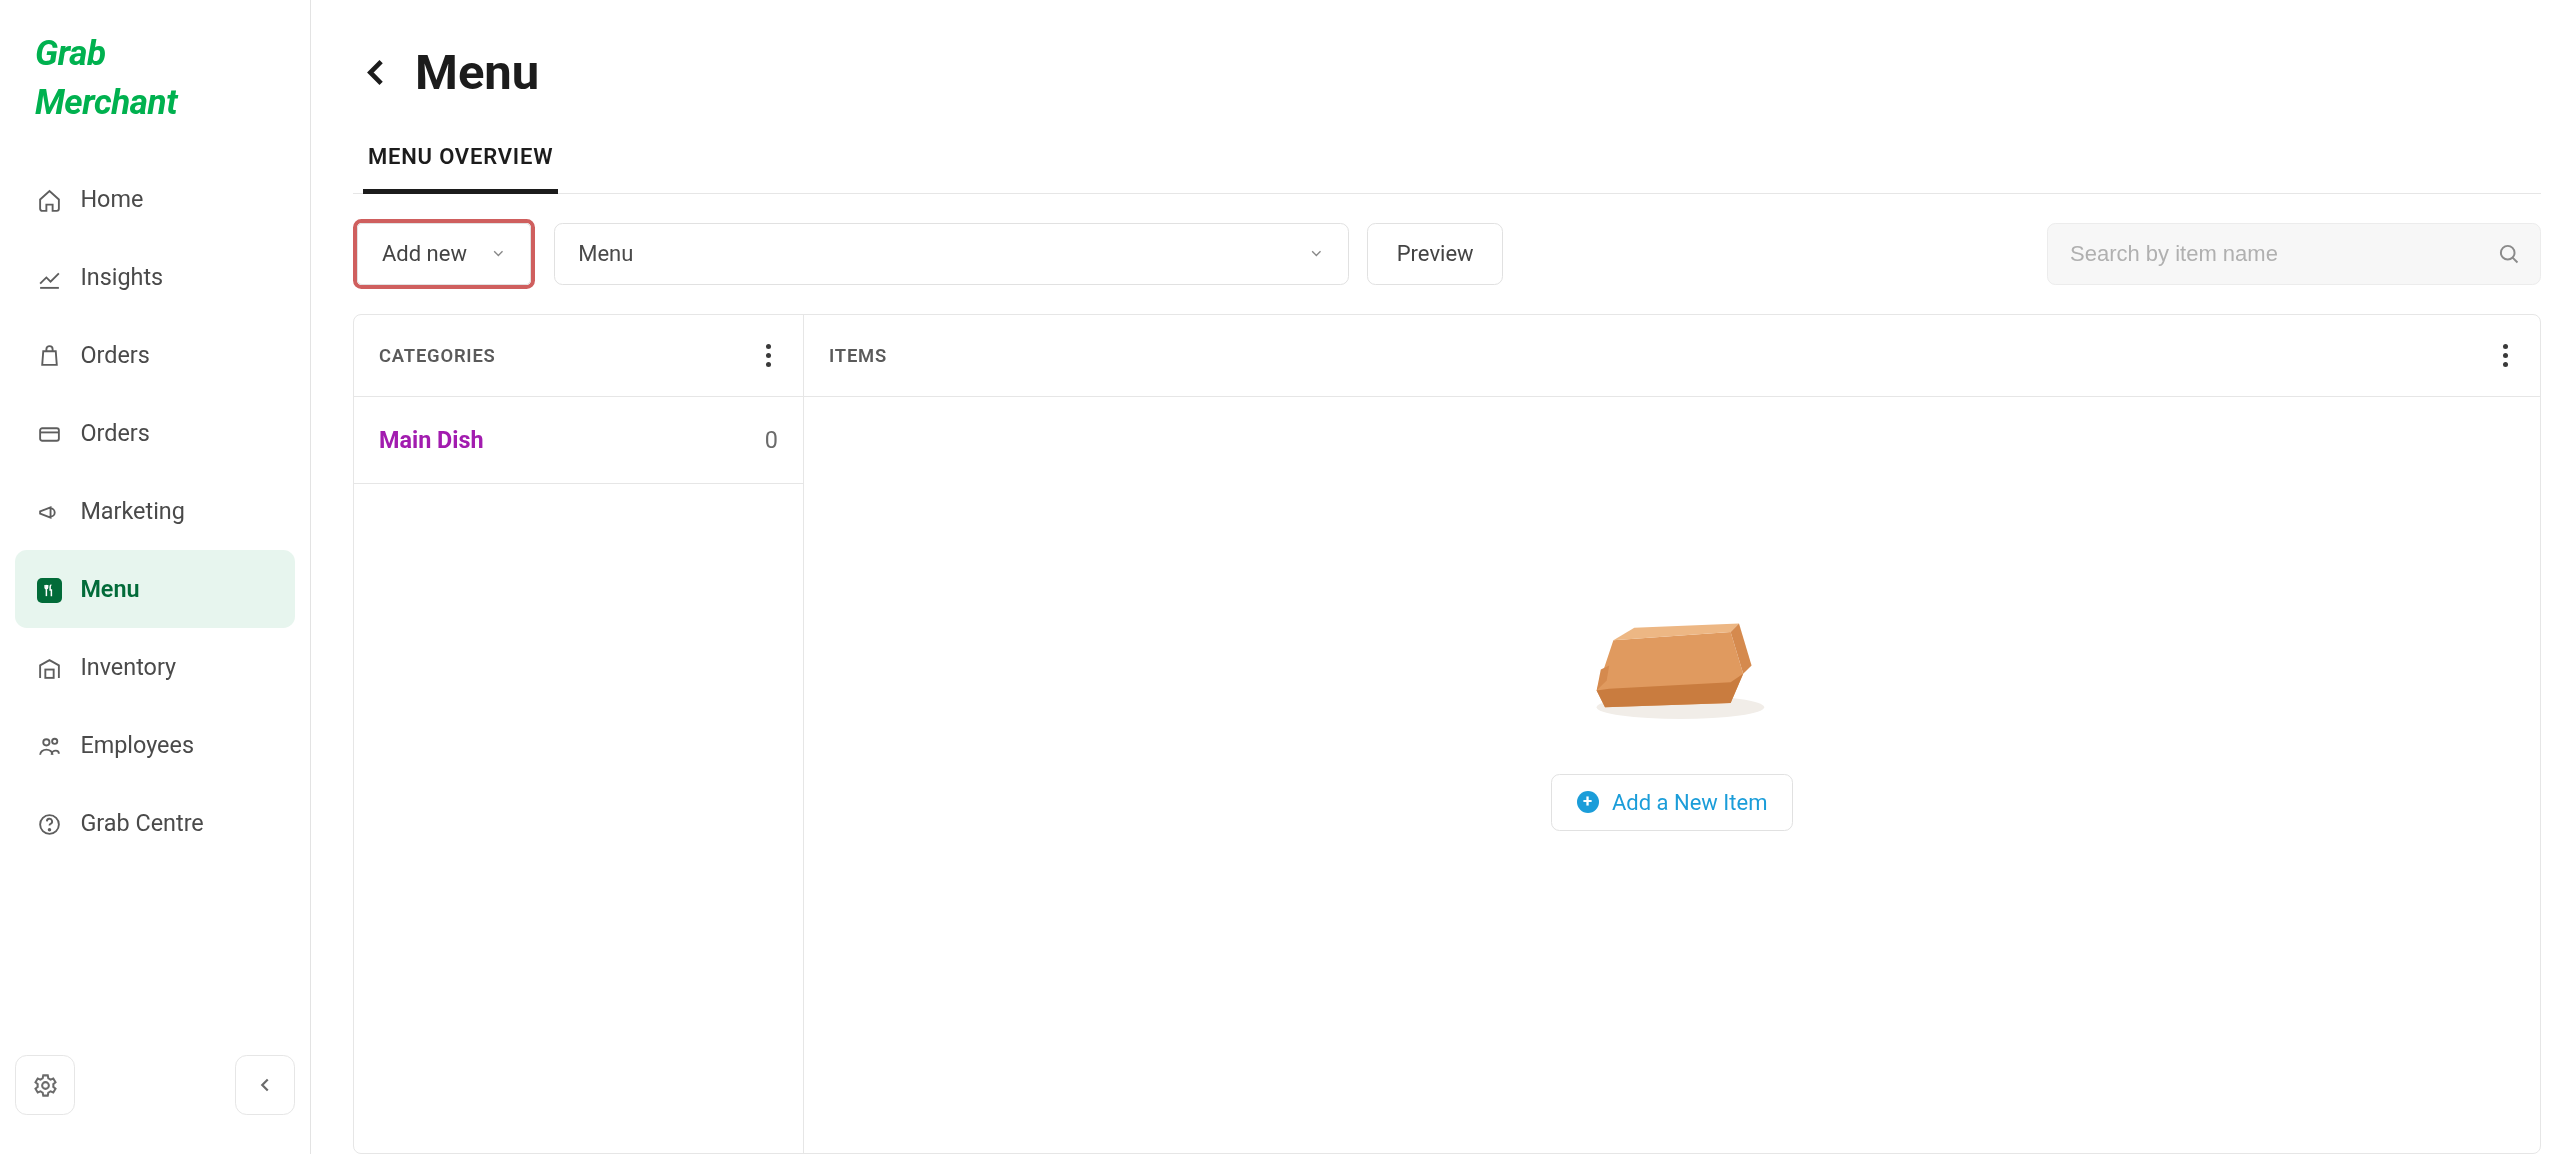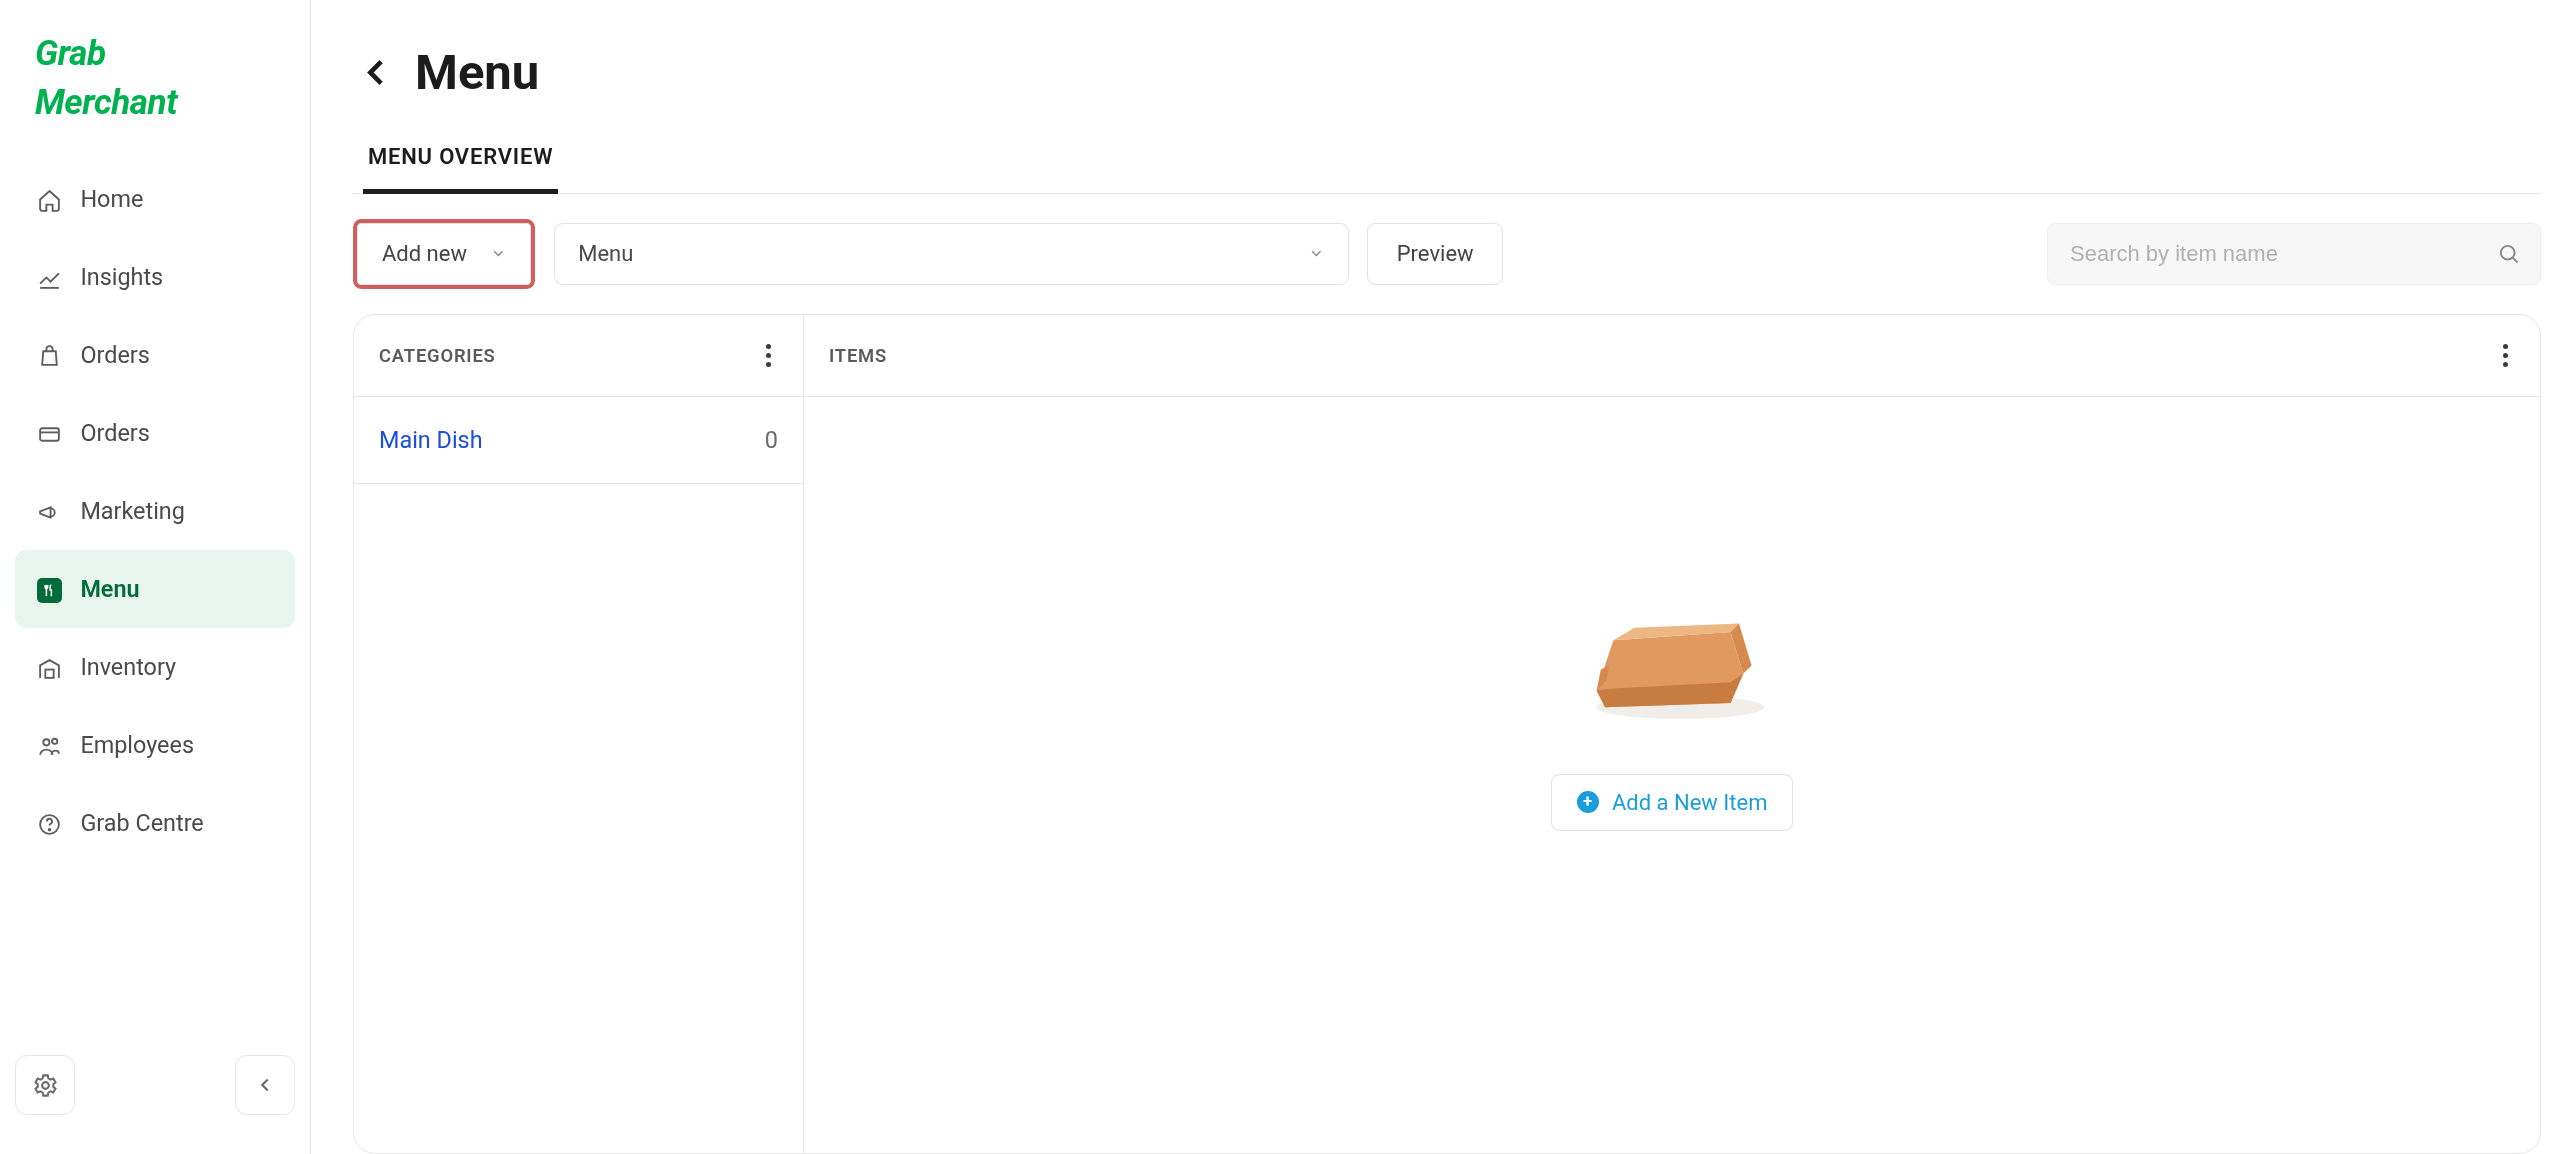--- a/index.html
+++ b/index.html
@@ -130,21 +130,21 @@
     padding: 0 20px;
     color: #9a9a9a;
   }
   .search-wrap input {
     border: none; outline: none; background: transparent;
     flex: 1; font-size: 22px; color: #0f172a;
   }
   .search-wrap input::placeholder { color: #b0b0b0; }
 
   
-  .panels { flex:1; display:flex; border: 1.7px solid #e6e6e6; border-radius: 22px; overflow:hidden; }
+  .panels { flex:1; display:flex; border: 1.7px solid #e6e6e6; border-radius: 8px; overflow:hidden; }
   .panel-left { width: 450px; border-right: 1.7px solid #e6e6e6; display:flex; flex-direction:column; }
   .panel-right { flex:1; display:flex; flex-direction:column; }
   .panel-header {
     display:flex; align-items:center; justify-content:space-between;
     padding: 0 25px;
     height: 82px;
     border-bottom: 1.7px solid #e6e6e6;
     font-size: 18.4px;
     letter-spacing: 0.8px;
     color: #5a5a5a;
@@ -153,21 +153,21 @@
   .kebab { cursor:pointer; display:flex; flex-direction:column; gap:4.2px; padding:6.7px; }
   .kebab span { width:5px; height:5px; background:#3a3a3a; border-radius:50%; }
   .cat-row {
     display:flex; justify-content:space-between; align-items:center;
     padding: 0 25px;
     height: 87px;
     border-bottom: 1.7px solid #e6e6e6;
     font-size: 23.4px;
     cursor: pointer;
   }
-  .cat-row .name { font-weight: 400; color:#1d4ed8; }
+  .cat-row .name { font-weight: 700; color:#a21caf; }
   .cat-row .count { color:#6b6b6b; }
   .empty-state {
     flex:1; display:flex; flex-direction:column; align-items:center; justify-content:flex-start;
     padding-top: 193px;
     gap: 50px;
   }
   .bag-illustration { width: 218px; height: 134px; }
   .add-item-btn {
     border: 1.7px solid #e1e1e1;
     background: #fff;

